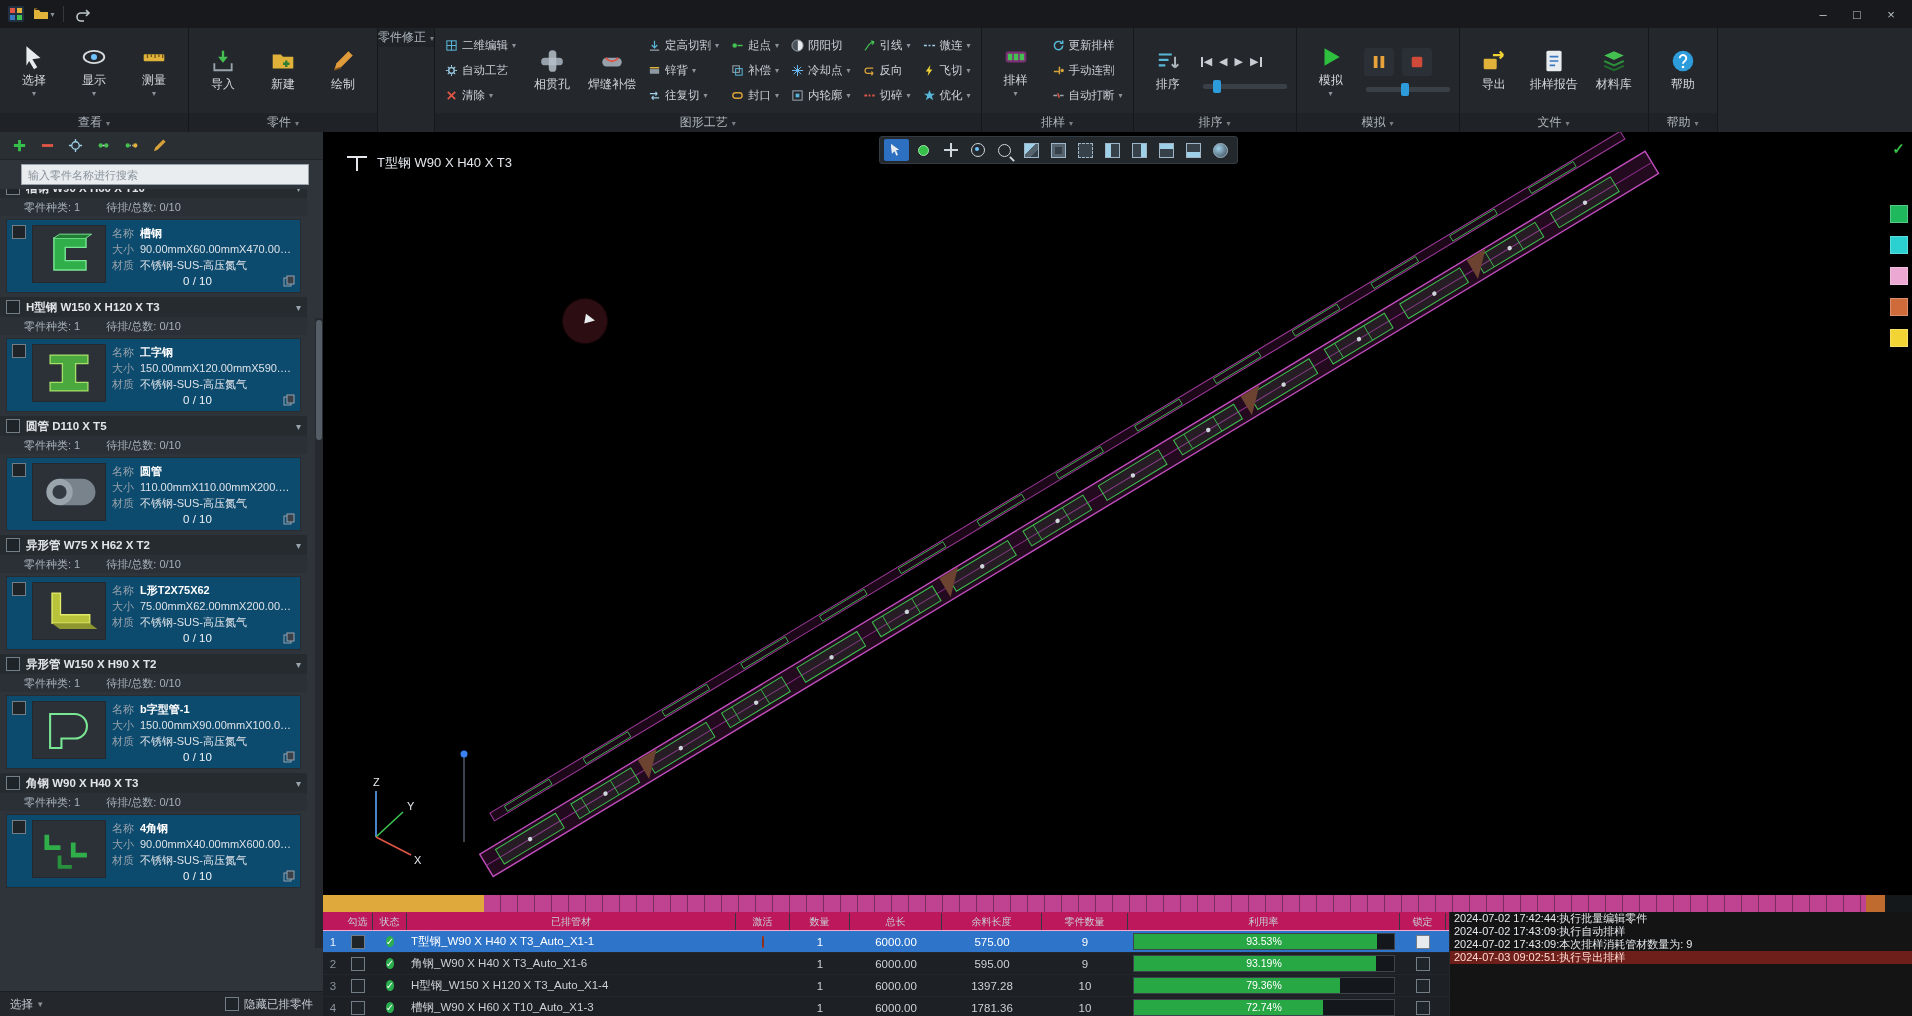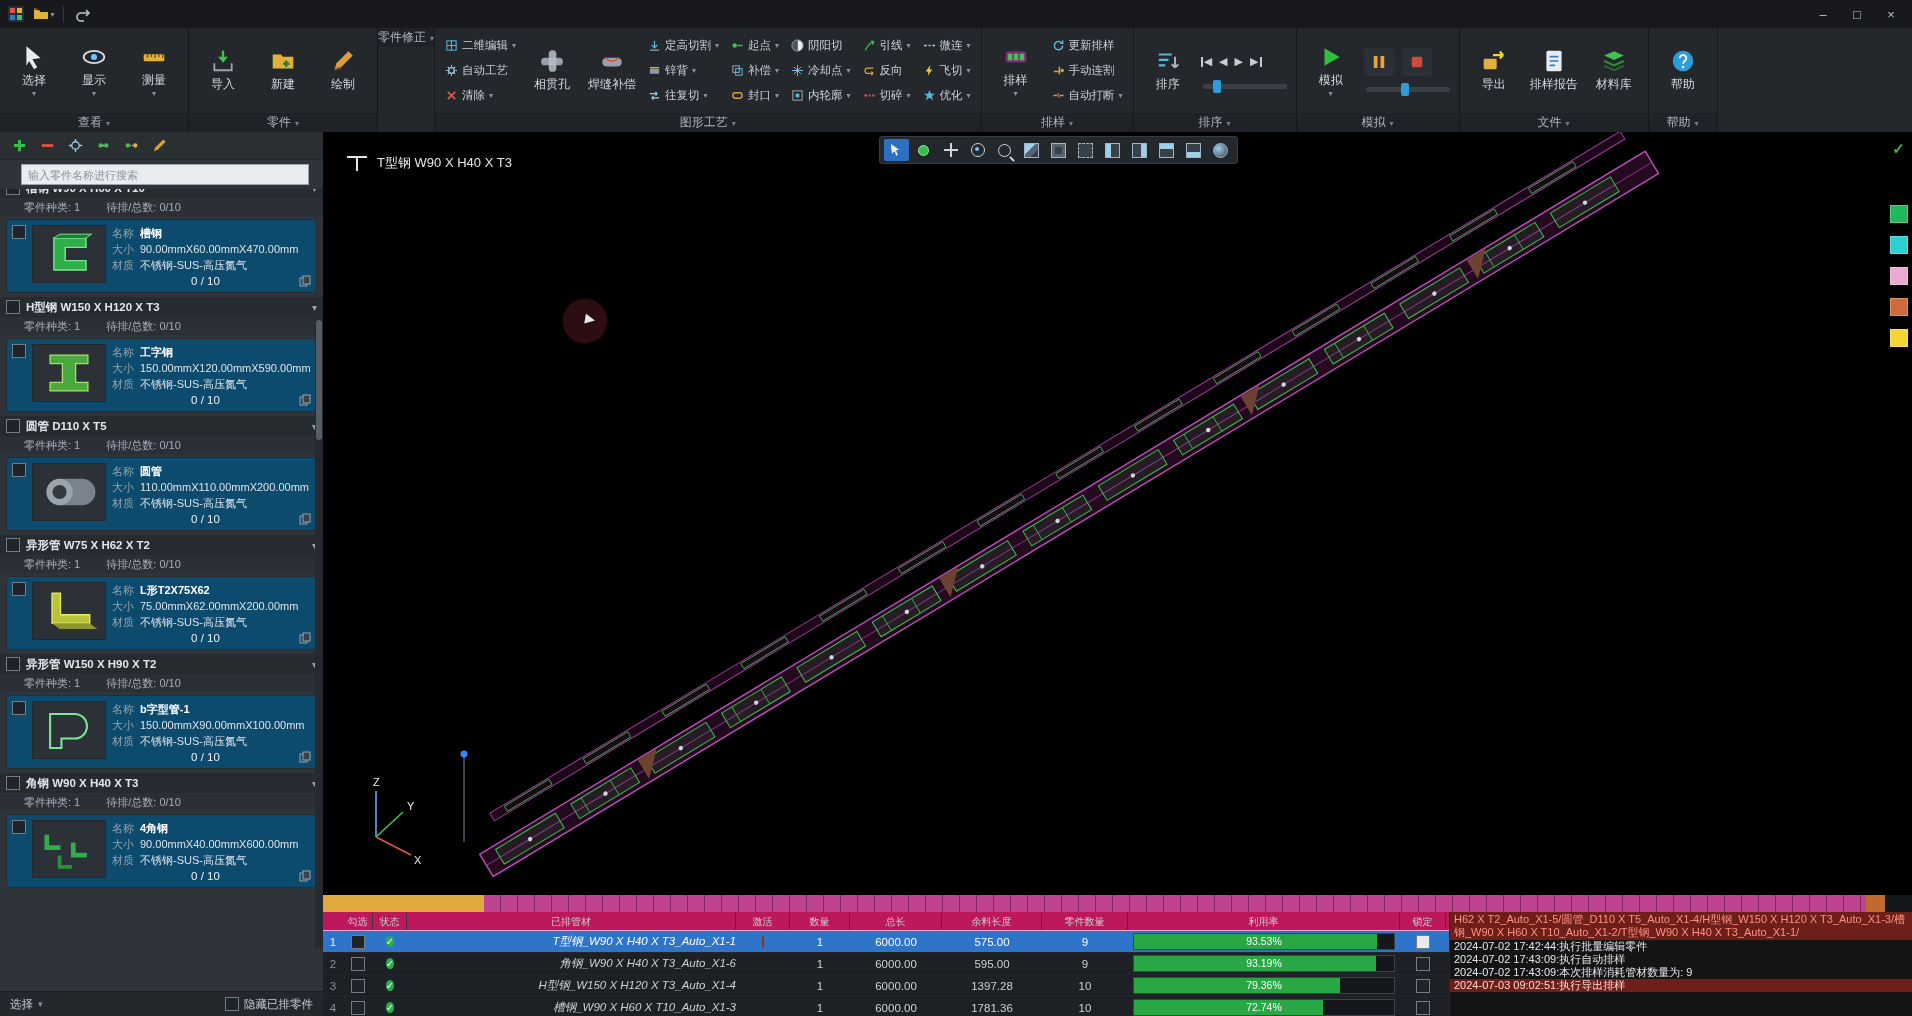--- a/index.html
+++ b/index.html
@@ -46,21 +46,21 @@
   .sbtn-lg svg{width:18px;height:18px;}
 
   
   .sidebar{position:absolute;left:0;top:132px;width:323px;bottom:0;background:#2f343a;border-right:1px solid #15181b;display:flex;flex-direction:column;}
   .side-tools{height:27px;display:flex;align-items:center;gap:10px;padding:0 10px;background:#2a2f34;border-bottom:1px solid #212529;}
   .stool{width:18px;height:18px;display:flex;align-items:center;justify-content:center;}
   .stool svg{width:15px;height:15px;}
   .search{margin:4px 14px 4px 21px;height:19px;background:#e9edf0;border:1px solid #9aa4ad;color:#333;
           font-size:11px;padding:0 6px;font-family:"Liberation Sans",sans-serif;}
   .search::placeholder{color:#8a939b;}
-  .group-list{flex:1;overflow:hidden;position:relative;padding-right:0;}
+  .group-list{flex:1;overflow:hidden;position:relative;padding-right:16px;}
   .pgroup{margin-bottom:4px;}
   .pgroup:first-child{margin-top:-11px;}
   .ghead{height:20px;display:flex;align-items:center;gap:6px;padding:0 6px;background:#262b30;}
   .gtitle{font-weight:bold;font-size:11.5px;color:#e2e6ea;flex:1;white-space:nowrap;overflow:hidden;}
   .gchev{color:#9aa4ad;font-size:10px;}
   .gsub{height:18px;display:flex;gap:26px;align-items:center;padding:0 10px 0 24px;font-size:11px;color:#a7b0b8;background:#2b3036;}
   .pcard{margin:3px 6px 4px 6px;background:#0c4a6e;border:1px solid #272c31;display:flex;gap:6px;padding:5px;align-items:flex-start;}
   .pthumb{width:72px;height:56px;background:#2c3137;border:1px solid #242930;display:flex;align-items:center;justify-content:center;flex:none;}
   .pthumb svg{width:68px;height:52px;}
   .pinfo{flex:1;min-width:0;}
@@ -129,21 +129,21 @@
   .bar-tail{position:absolute;right:0;top:895px;width:27px;height:17px;background:#15181b;}
 
   
   .btable{position:absolute;left:323px;top:912px;width:1126px;bottom:0;background:#1d2125;overflow:hidden;}
   .tgrid{display:grid;grid-template-columns:20px 30px 34px 329px 54px 60px 92px 100px 86px 272px 46px;align-items:center;}
   .thead{height:18px;background:#be185d;border-bottom:1px solid #f9a8d4;font-size:10px;color:#c8cdd2;}
   .thead .hc{text-align:center;border-right:1px solid #33383e;line-height:17px;white-space:nowrap;overflow:hidden;}
   .trow{height:21px;font-size:11.5px;color:#ccd1d6;border-bottom:1px solid #23272c;}
   .trow.sel{background:#2e74c9;color:#fff;}
   .tc{text-align:center;white-space:nowrap;overflow:hidden;}
-  .tc.name{text-align:right;padding-left:4px;font-style:italic;}
+  .tc.name{text-align:left;padding-left:4px;}
   .rownum{color:#8a939b;text-align:center;}
   .trow.sel .rownum{color:#eaf2fb;}
   .ok{width:13px;height:13px;border-radius:50%;background:#2bae4e;color:#fff;font-size:10px;line-height:13px;
       text-align:center;margin:0 auto;}
   .adot{width:10px;height:10px;border-radius:50%;background:#e0502c;border:1px solid #8a2f1a;margin:0 auto;}
   .util{position:relative;height:15px;background:#14181c;border:1px solid #3c434b;margin:0 5px;}
   .util .fill{position:absolute;left:0;top:0;bottom:0;background:#28a745;}
   .util .txt{position:absolute;inset:0;text-align:center;font-size:10.5px;color:#fff;line-height:15px;}
   .tc .cb{margin:0 auto;display:block;}
 
@@ -1214,18 +1214,17 @@
           <span class="txt">72.74%</span>
         </div>
       </div>
       <div class="tc">
         <span class="cb"></span>
       </div>
     </div>
   </div>
 
 <div class="log-panel" id="log-panel">
-    <div class="log-path">H62 X T2_Auto_X1-5/圆管_D110 X T5_Auto_X1-4/H型钢_W150 X H120 X T3_Auto_X1-3/槽钢_W90 X H60 X T10_Auto_X1-2/T型钢_W90 X H40 X T3_Auto_X1-1/</div>
     <div class="log-entry">2024-07-02 17:42:44:执行批量编辑零件</div>
     <div class="log-entry">2024-07-02 17:43:09:执行自动排样</div>
     <div class="log-entry">2024-07-02 17:43:09:本次排样消耗管材数量为: 9</div>
     <div class="log-entry hl">2024-07-03 09:02:51:执行导出排样</div>
   </div>
 
 </body></html>

